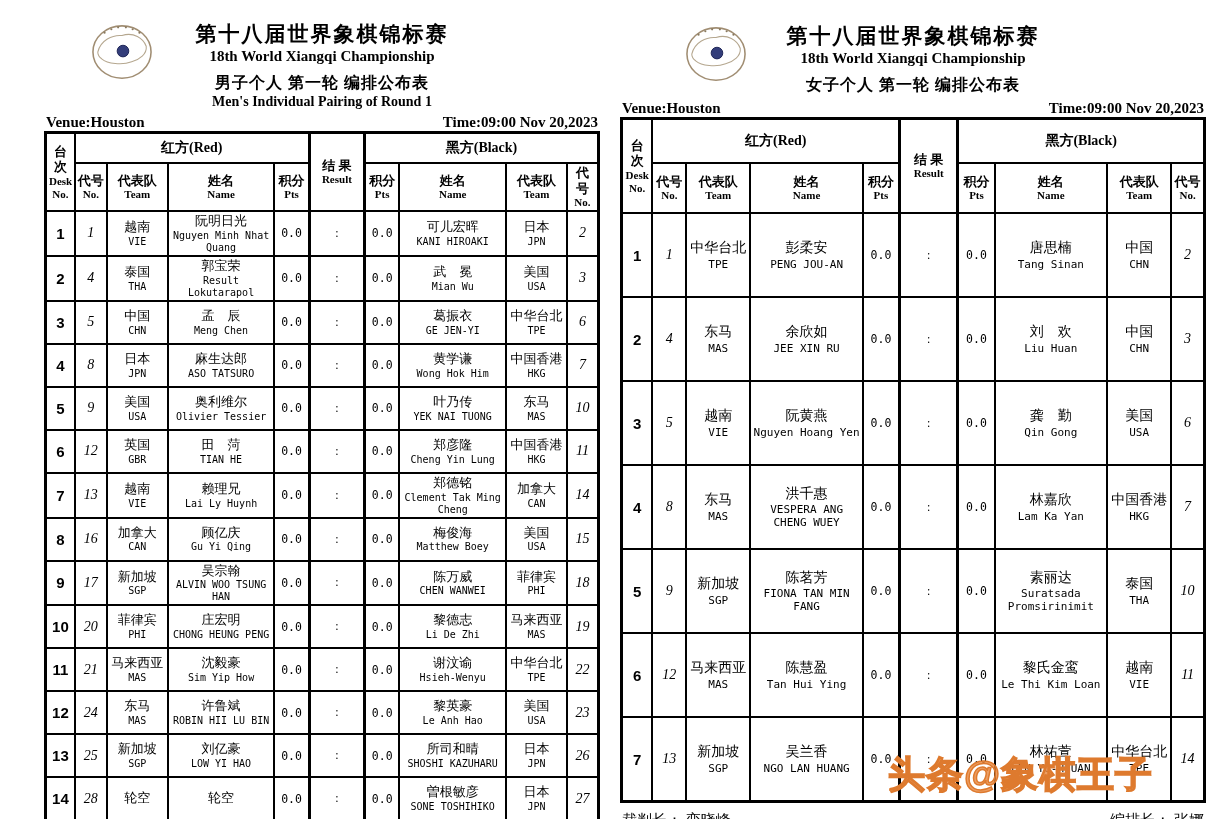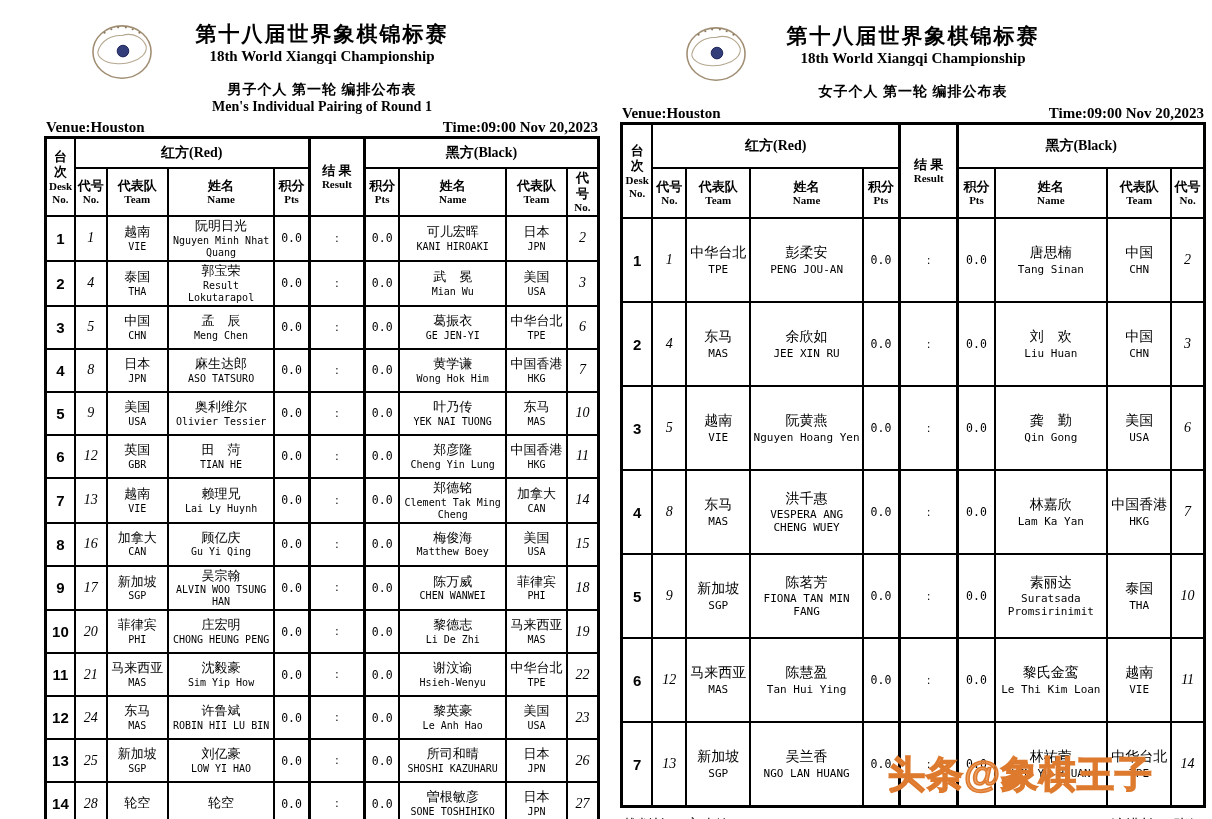--- a/index.html
+++ b/index.html
@@ -12,21 +12,21 @@
   .sheet{box-sizing:border-box;position:relative;}
   .sheet-men{width:606px;padding:4px 6px 0 44px;}
   .sheet-women{width:606px;padding:6px 6px 0 14px;}
 
   .sheet-header{position:relative;text-align:center;}
   .logo{position:absolute;width:68px;height:62px;top:2px;}
   .sheet-men .logo{left:44px;}
   .sheet-women .logo{left:62px;}
   .title-cn{font-size:21px;font-weight:bold;letter-spacing:2px;margin-top:16px;}
   .title-en{font-size:15px;font-weight:bold;}
-  .subtitle-cn{font-size:14px;font-weight:bold;letter-spacing:1px;margin-top:16px;}
+  .subtitle-cn{font-size:16px;font-weight:bold;letter-spacing:1px;margin-top:8px;}
   .subtitle-en{font-size:14px;font-weight:bold;}
   .venue-row{display:flex;justify-content:space-between;font-weight:bold;font-size:15px;margin-top:4px;padding:0 2px;}
 
   table{border-collapse:collapse;table-layout:fixed;width:100%;border:3px solid #000;}
   th,td{border:2px solid #000;text-align:center;vertical-align:middle;padding:1px 2px;overflow:hidden;}
   td.result,th.result-h{border-left:3px solid #000;border-right:3px solid #000;}
   th{font-weight:bold;}
   .hcn{font-size:13px;font-weight:bold;line-height:1.2;}
   .hen{font-size:11px;font-weight:bold;line-height:1.15;}
   .group-h{font-size:14px;}

